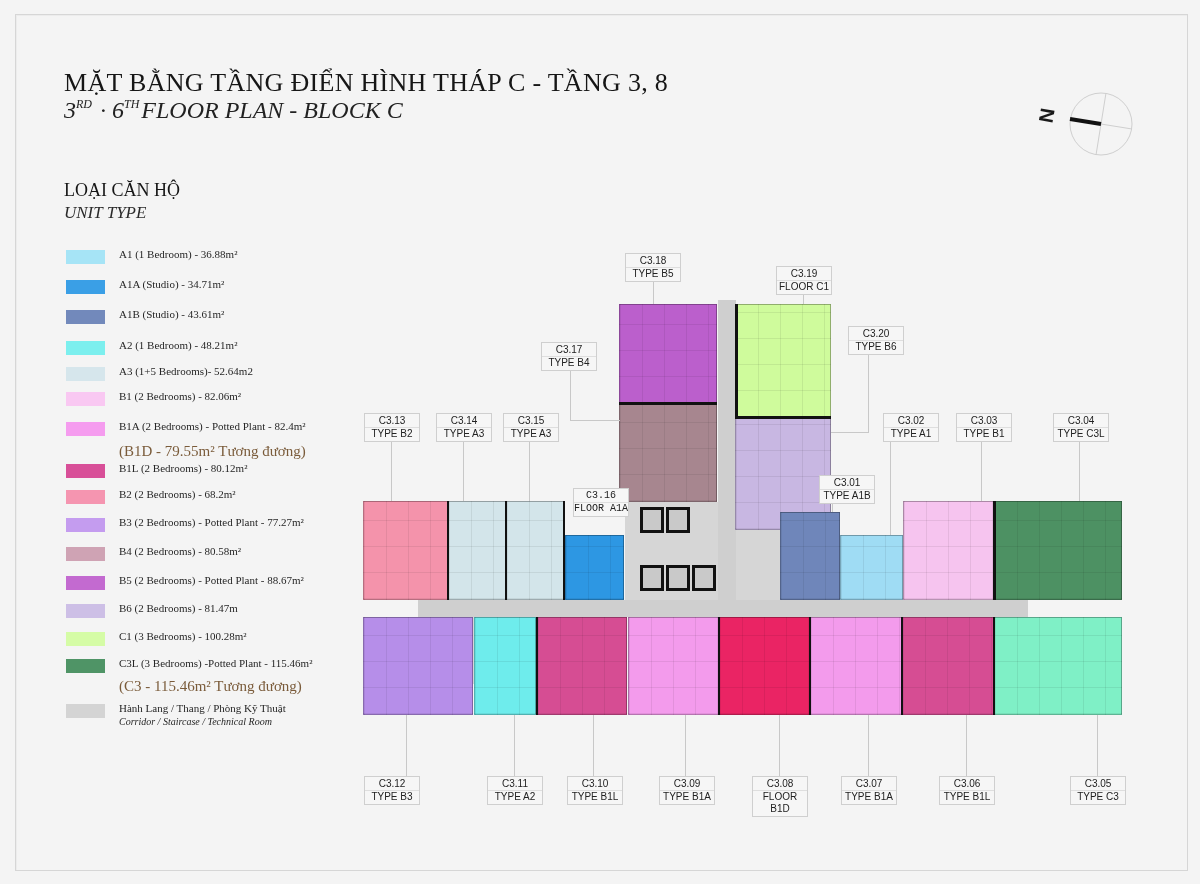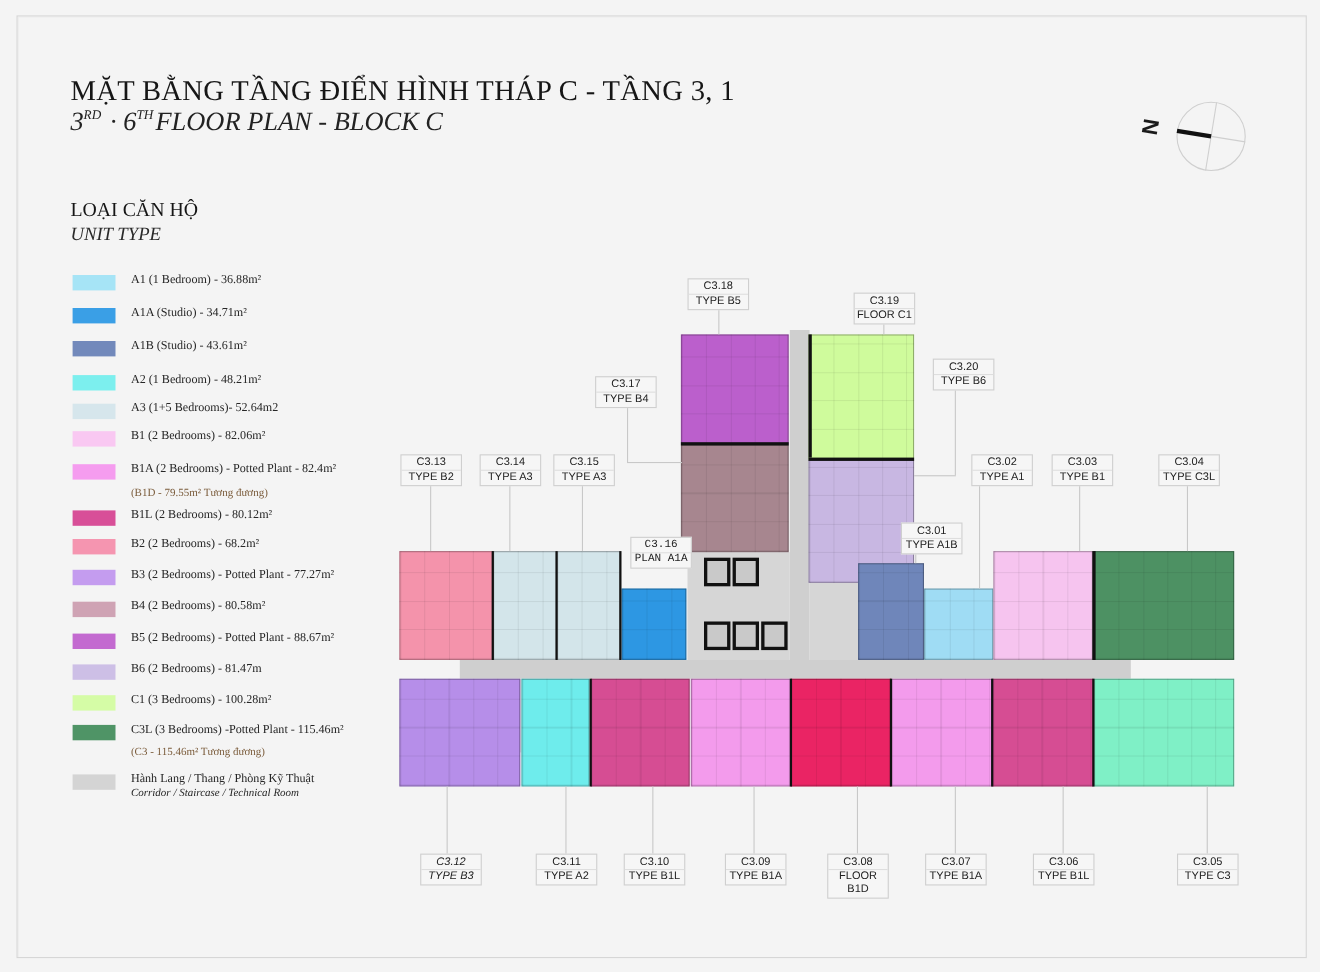--- a/index.html
+++ b/index.html
@@ -8,21 +8,21 @@
   .frame { position:absolute; left:15px; top:14px; width:1171px; height:855px;
            border:1px solid #d6d6d6; box-shadow: inset 1px 1px 0 #ececec; }
   .title-vi { position:absolute; left:64px; top:68px; font-size:26px; letter-spacing:0.3px; color:#161616; white-space:nowrap; }
   .title-en { position:absolute; left:64px; top:97px; font-size:24px; font-style:italic; color:#222; white-space:nowrap; }
   .title-en sup { font-size:12px; vertical-align:10px; margin-right:2px; }
   .legend-head-vi { position:absolute; left:64px; top:180px; font-size:18px; color:#161616; }
   .legend-head-en { position:absolute; left:64px; top:203px; font-size:17px; font-style:italic; color:#2a2a2a; }
   .legend-item { position:absolute; left:66px; height:16px; }
   .legend-item .swatch { position:absolute; left:0; top:0; width:39px; height:14px; }
   .legend-item .label { position:absolute; left:53px; top:-2px; font-size:11px; white-space:nowrap; color:#262626; }
-  .legend-note { position:absolute; left:119px; font-size:10px; color:#7a5b3a; white-space:nowrap; }
+  .legend-note { position:absolute; left:119px; font-size:15px; color:#7a5b3a; white-space:nowrap; }
   .legend-item .label2 { position:absolute; left:53px; top:12px; font-size:10px; font-style:italic; color:#262626; white-space:nowrap; }
 
   .compass { position:absolute; left:1068px; top:91px; width:66px; height:66px; }
   .callout { position:absolute; background:#f6f6f6; border:1px solid #cfcfcf;
              font-family:"Liberation Sans", "DejaVu Sans", sans-serif; font-size:10px; color:#222;
              text-align:center; line-height:12px; padding:1px 0; }
   .callout div:first-child { border-bottom:1px solid #dedede; }
   .leader { position:absolute; background:#c8c8c8; }
   .unit { position:absolute; box-sizing:border-box; border:1px solid rgba(0,0,0,0.25);
           background-image:
@@ -31,21 +31,21 @@
   .wall { position:absolute; background:#111; }
   .corridor { position:absolute; background:#cfcfcf; }
   .core { position:absolute; background:#d6d6d6; }
   .lift { position:absolute; border:3px solid #111; background:#c9c9c9; box-sizing:border-box; }
 </style>
 </head>
 <body>
 
 <div class="frame"></div>
 
-<div class="title-vi">MẶT BẰNG TẦNG ĐIỂN HÌNH THÁP C - TẦNG 3, 1</div>
+<div class="title-vi">MẶT BẰNG TẦNG ĐIỂN HÌNH THÁP C - TẦNG 3, 8</div>
 <div class="title-en"><span>3</span><sup>RD</sup><span> · </span><span>6</span><sup>TH</sup><span>FLOOR PLAN - BLOCK C</span></div>
 
 <div class="compass">
   <svg width="66" height="66" viewBox="0 0 66 66">
     <circle cx="33" cy="33" r="31" fill="none" stroke="#cfcfcf" stroke-width="1"></circle>
     <line x1="38" y1="2" x2="28" y2="64" stroke="#cfcfcf" stroke-width="1"></line>
     <line x1="2" y1="28" x2="64" y2="38" stroke="#cfcfcf" stroke-width="1"></line>
     <line x1="2" y1="28" x2="33" y2="33" stroke="#111" stroke-width="4"></line>
   </svg>
 </div>
@@ -217,40 +217,40 @@
 <div class="callout" style="left:436px;top:413px;width:54px;">
     <div>C3.14</div>
     <div>TYPE A3</div>
   </div>
 <div class="callout" style="left:503px;top:413px;width:54px;">
     <div>C3.15</div>
     <div>TYPE A3</div>
   </div>
 <div class="callout" style="left:573px;top:488px;width:54px;font-family:Liberation Mono, monospace;">
     <div>C3.16</div>
-    <div>PLAN A1A</div>
+    <div>FLOOR A1A</div>
   </div>
 <div class="callout" style="left:819px;top:475px;width:54px;text-align:center;">
     <div>C3.01</div>
     <div>TYPE A1B</div>
   </div>
 <div class="callout" style="left:883px;top:413px;width:54px;">
     <div>C3.02</div>
     <div>TYPE A1</div>
   </div>
 <div class="callout" style="left:956px;top:413px;width:54px;">
     <div>C3.03</div>
     <div>TYPE B1</div>
   </div>
 <div class="callout" style="left:1053px;top:413px;width:54px;">
     <div>C3.04</div>
     <div>TYPE C3L</div>
   </div>
 
-<div class="callout" style="left:382px;top:776px;width:54px;font-style:italic;">
+<div class="callout" style="left:364px;top:776px;width:54px;">
     <div>C3.12</div>
     <div>TYPE B3</div>
   </div>
 <div class="callout" style="left:487px;top:776px;width:54px;text-align:center;">
     <div>C3.11</div>
     <div>TYPE A2</div>
   </div>
 <div class="callout" style="left:567px;top:776px;width:54px;">
     <div>C3.10</div>
     <div>TYPE B1L</div>

